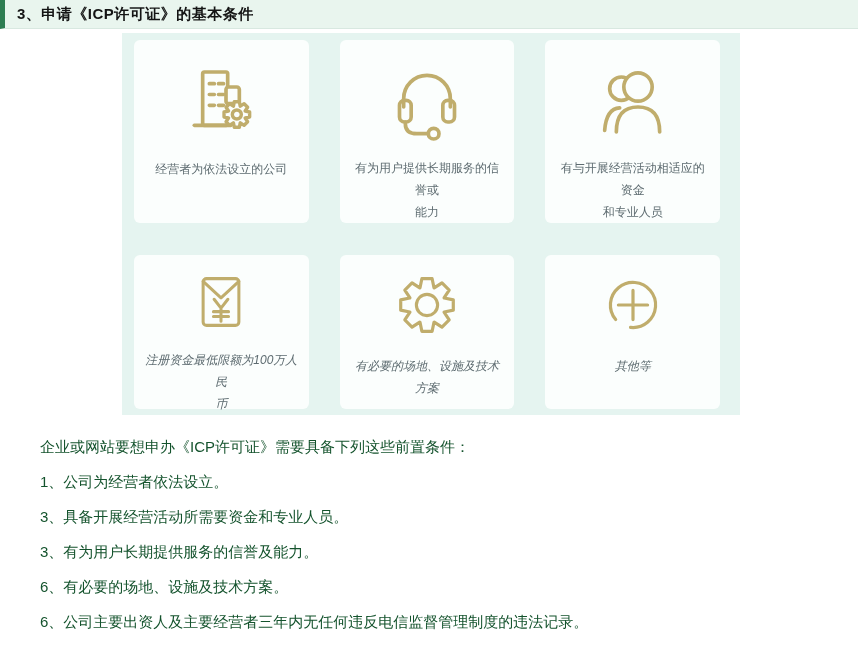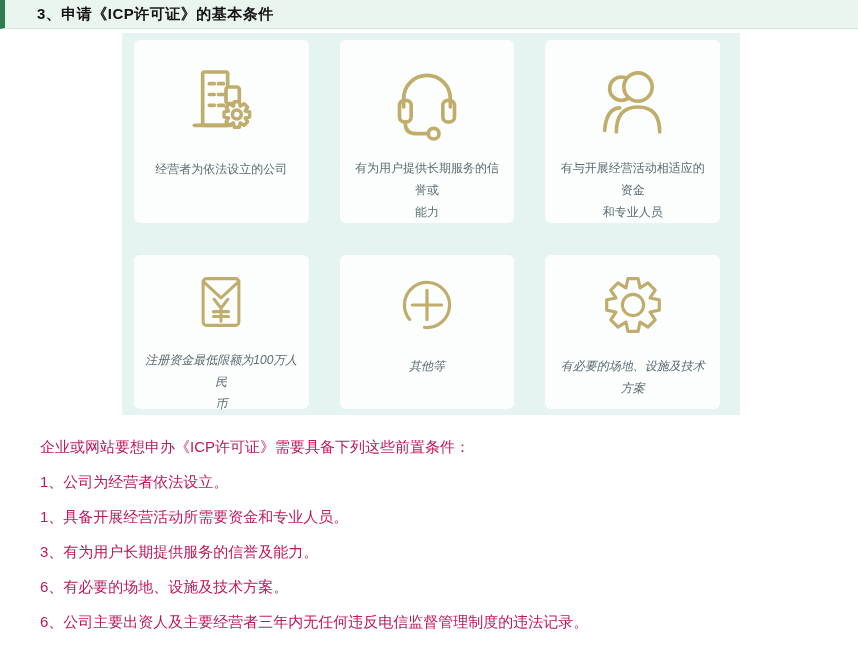--- a/index.html
+++ b/index.html
@@ -6,21 +6,21 @@
   body{
     width:858px;height:662px;overflow:hidden;background:#ffffff;
     font-family:"Liberation Sans","DejaVu Sans",sans-serif;
     position:relative;
   }
   .header-bar{
     height:29px;background:#e9f5ee;
     border-left:5px solid #2e7d52;border-bottom:1px solid #d8e8e0;
     display:flex;align-items:center;padding-left:12px;box-sizing:border-box;
   }
-  .header-title{font-size:15px;font-weight:bold;color:#141414;letter-spacing:.5px;margin-left:20px;}
+  .header-title{font-size:15px;font-weight:bold;color:#141414;letter-spacing:.5px;}
   .panel{
     margin:4px 0 0 122px;width:618px;box-sizing:border-box;
     background:#e5f4f0;padding:7px 20px 6px 12px;
     display:grid;grid-template-columns:repeat(3,1fr);column-gap:31px;row-gap:32px;
   }
   .card{
     background:#fbfefd;border-radius:6px;
     display:flex;flex-direction:column;align-items:center;box-sizing:border-box;
   }
   .card.r1{height:183px;padding-top:20px;}
@@ -29,21 +29,21 @@
   .card.r1 .icon-wrap{height:84px;}
   .card.r2 .icon-wrap{height:72px;}
   .card svg{stroke:#c0ad6c;fill:none;stroke-width:2.2;stroke-linecap:round;stroke-linejoin:round;}
   .card svg .fillmask{fill:#fbfefd;stroke:none;}
   .card svg .maskstroke{fill:#fbfefd;}
   .card-label{
     margin-top:14px;text-align:center;font-size:12px;color:#5d6b70;
     line-height:22px;padding:0 10px;
   }
   .text-section{margin:14px 0 0 40px;}
-  .text-section p{margin:0;font-size:15px;color:#be185d;line-height:35px;}
+  .text-section p{margin:0;font-size:15px;color:#14532d;line-height:35px;}
 </style>
 </head>
 <body>
 
 <div class="header-bar">
   <span class="header-title">3、申请《ICP许可证》的基本条件</span>
 </div>
 
 <div class="panel">
 
@@ -107,48 +107,48 @@
       </svg>
     </div>
     <div class="card-label">
       <div>注册资金最低限额为100万人民</div>
       <div>币</div>
     </div>
   </div>
 
   <div class="card r2">
     <div class="icon-wrap">
-      <svg width="70" height="70" viewBox="0 0 48 48">
-        <circle cx="24" cy="24" r="15.5" stroke-dasharray="85 12.4" transform="rotate(140 24 24)"></circle>
-        <path d="M24,14 V34 M14,24 H34"></path>
-      </svg>
-    </div>
-    <div class="card-label">
-      <div>其他等</div>
-      <div></div>
-    </div>
-  </div>
-
-  <div class="card r2">
-    <div class="icon-wrap">
       <svg width="68" height="68" viewBox="-24 -24 48 48">
         <g transform="scale(1.45)" stroke-width="1.55">
           <path d="M8.4 -3.4 L12.8 -2.5 L12.8 2.5 L8.4 3.4 L8.3 3.5 L10.8 7.3 L7.3 10.8 L3.5 8.3 L3.4 8.4 L2.5 12.8 L-2.5 12.8 L-3.4 8.4 L-3.5 8.3 L-7.3 10.8 L-10.8 7.3 L-8.3 3.5 L-8.4 3.4 L-12.8 2.5 L-12.8 -2.5 L-8.4 -3.4 L-8.3 -3.5 L-10.8 -7.3 L-7.3 -10.8 L-3.5 -8.3 L-3.4 -8.4 L-2.5 -12.8 L2.5 -12.8 L3.4 -8.4 L3.5 -8.3 L7.3 -10.8 L10.8 -7.3 L8.3 -3.5 Z"></path>
         </g>
         <circle cx="0" cy="0" r="7.5"></circle>
       </svg>
     </div>
     <div class="card-label">
       <div>有必要的场地、设施及技术方案</div>
       <div></div>
     </div>
   </div>
 
+  <div class="card r2">
+    <div class="icon-wrap">
+      <svg width="70" height="70" viewBox="0 0 48 48">
+        <circle cx="24" cy="24" r="15.5" stroke-dasharray="85 12.4" transform="rotate(140 24 24)"></circle>
+        <path d="M24,14 V34 M14,24 H34"></path>
+      </svg>
+    </div>
+    <div class="card-label">
+      <div>其他等</div>
+      <div></div>
+    </div>
+  </div>
+
 </div>
 
 <div class="text-section">
   <p>企业或网站要想申办《ICP许可证》需要具备下列这些前置条件：</p>
   <p>1、公司为经营者依法设立。</p>
-  <p>1、具备开展经营活动所需要资金和专业人员。</p>
+  <p>3、具备开展经营活动所需要资金和专业人员。</p>
   <p>3、有为用户长期提供服务的信誉及能力。</p>
   <p>6、有必要的场地、设施及技术方案。</p>
   <p>6、公司主要出资人及主要经营者三年内无任何违反电信监督管理制度的违法记录。</p>
 </div>
 
 </body></html>

